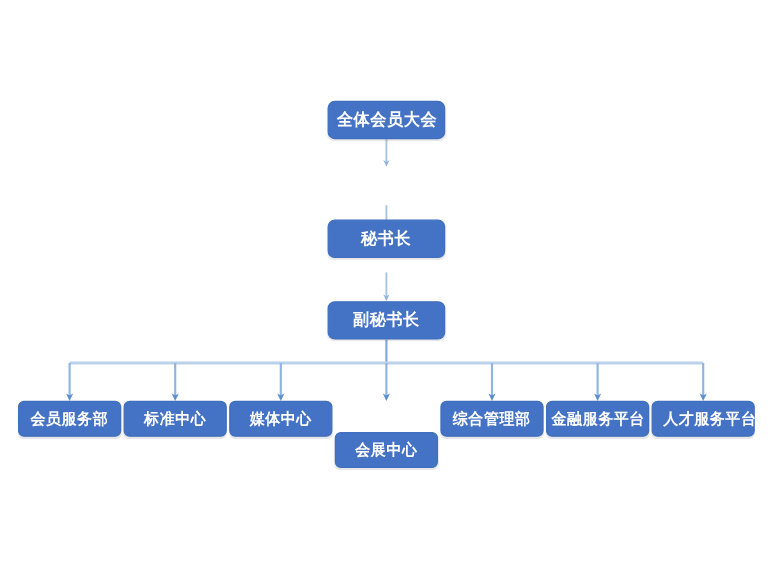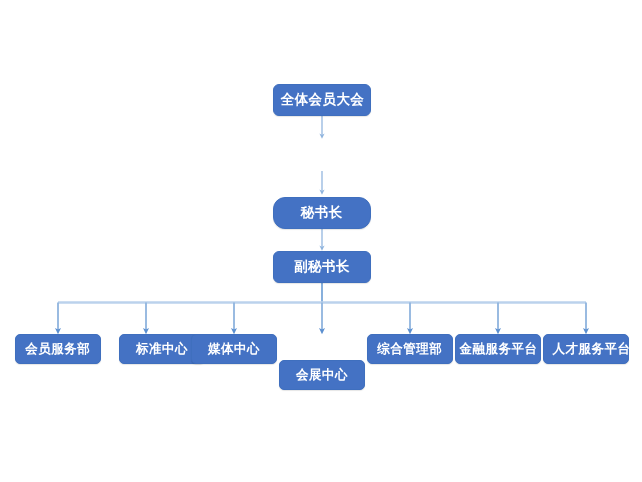--- a/index.html
+++ b/index.html
@@ -48,21 +48,21 @@
     box-shadow: 0 1px 1px rgba(0,0,0,0.10);
   }
   .node-trunk {
     left: 273px;
     width: 98px;
     height: 32px;
     font-size: 14px;
   }
   .node-trunk.lv0 { top: 84px; }
   .node-trunk.lv1 { top: 139px; }
-  .node-trunk.lv2 { top: 197px; border-radius: 12px; }
+  .node-trunk.lv2 { top: 183px; }
   .node-trunk.lv3 { top: 251px; }
 
   .node-leaf {
     top: 334px;
     width: 86px;
     height: 30px;
     font-size: 13px;
     border-radius: 5px;
   }
   .leaf-label {
@@ -116,21 +116,21 @@
   </div>
 
   <div class="node node-trunk lv3">
     <span class="leaf-label">副秘书长</span>
   </div>
 
   <div class="node node-leaf" style="left:15px;">
     <span class="leaf-label">会员服务部</span>
   </div>
 
-  <div class="node node-leaf" style="left:103px;margin-left:16px;">
+  <div class="node node-leaf" style="left:103px;">
     <span class="leaf-label">标准中心</span>
   </div>
 
   <div class="node node-leaf" style="left:191px;text-align:center;">
     <span class="leaf-label">媒体中心</span>
   </div>
 
   <div class="node node-leaf" style="left:279px;margin-top:26px;">
     <span class="leaf-label">会展中心</span>
   </div>

